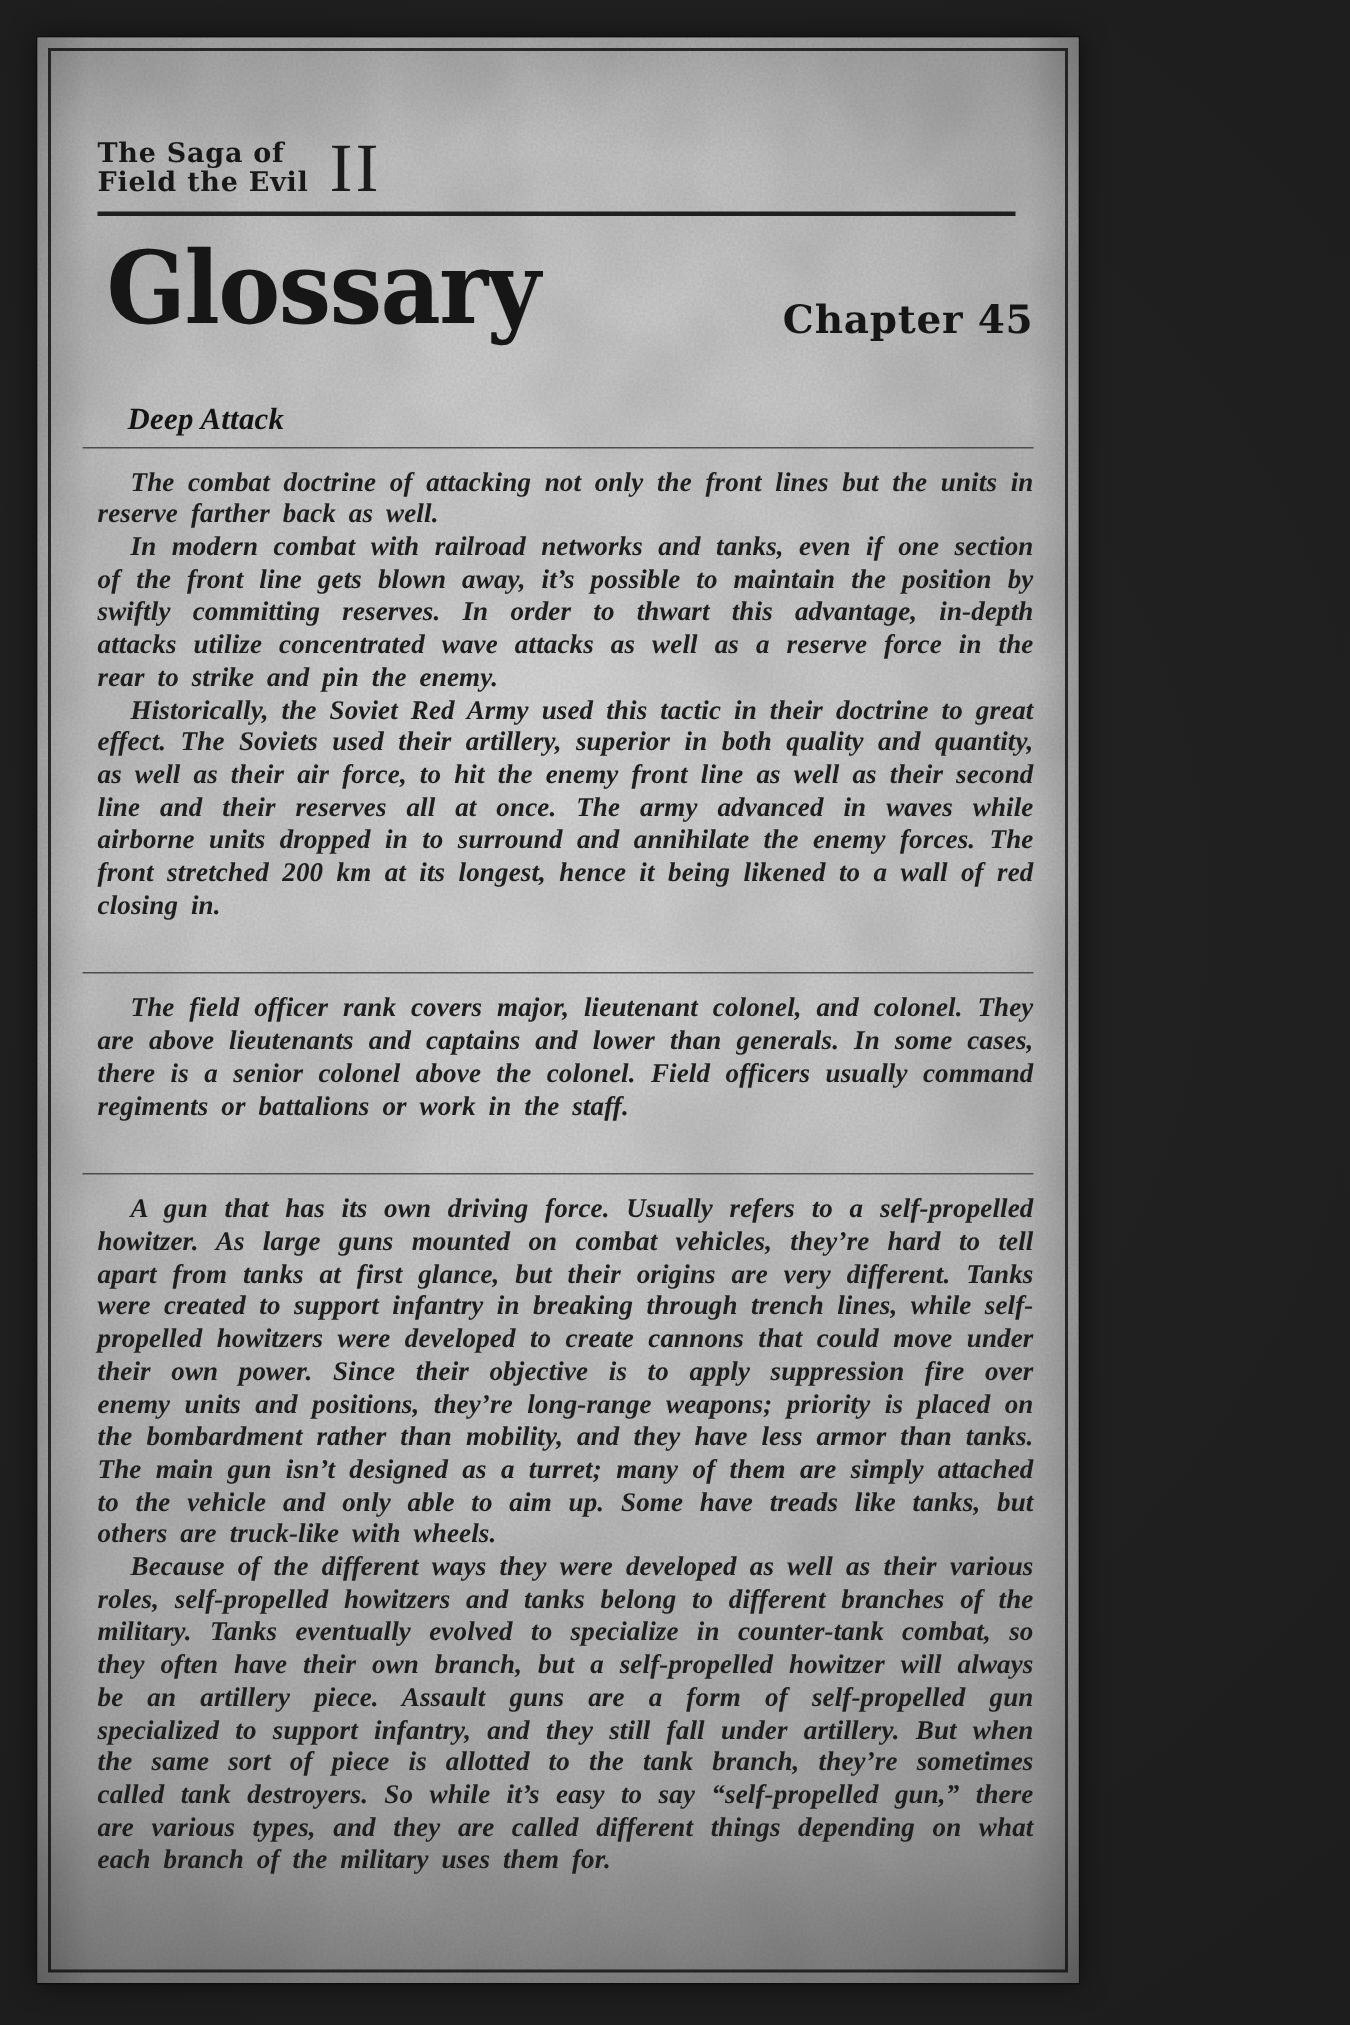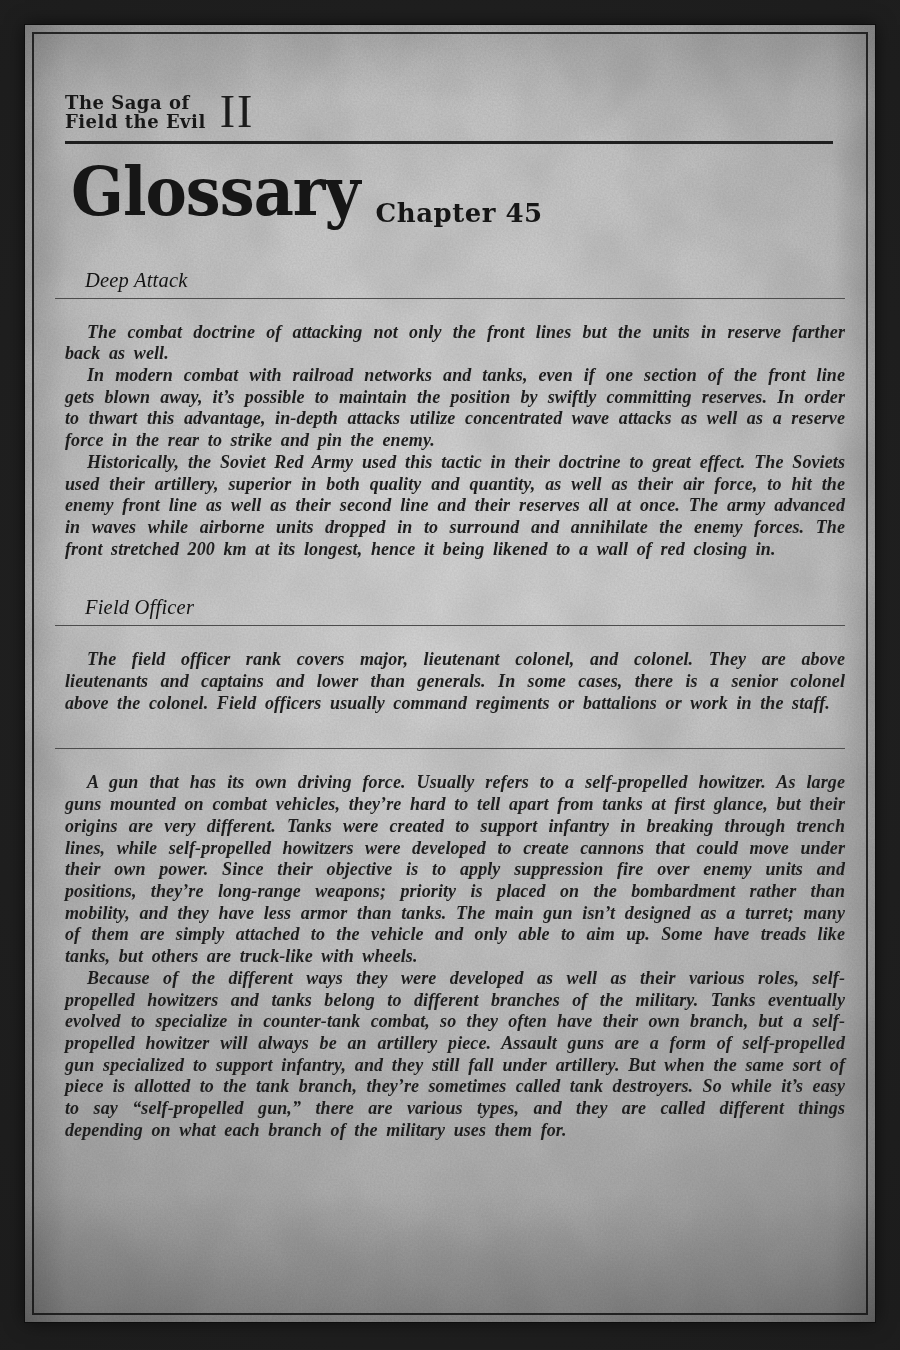--- a/index.html
+++ b/index.html
@@ -12,21 +12,21 @@
   .stage {
     position: relative;
     width: 900px; height: 1350px;
     background:
       radial-gradient(140% 110% at 50% 45%, #232323 0%, #1d1d1d 60%, #161616 100%);
   }
   
   .page {
     position: absolute;
     left: 25px; top: 25px;
-    width: 850px; height: 1297px;
+    width: 694px; height: 1297px;
     background:
       radial-gradient(115% 85% at 47% 38%, #cdcdcd 0%, #c2c2c2 35%, #b3b3b3 62%, #9c9c9c 85%, #868686 100%);
     box-shadow: 0 0 0 1px #0e0e0e, 0 0 18px rgba(0,0,0,0.6);
     overflow: hidden;
   }
   .page .texture {
     position: absolute; left: 0; top: 0;
     z-index: 1;
     opacity: 0.8;
   }
@@ -76,20 +76,21 @@
     line-height: 0.86;
     letter-spacing: 2px;
     color: #1c1c1c;
     margin-top: 11px;
   }
   
   .title-row {
     display: flex;
     align-items: baseline;
     margin: 18px 0 40px 6px;
+    justify-content: space-between;
   }
   .glossary-title {
     font-family: "DejaVu Serif", serif;
     font-weight: 700;
     font-size: 62px;
     line-height: 1.05;
     letter-spacing: -1px;
     color: #161616;
     transform: scaleY(1.08);
     transform-origin: left bottom;
@@ -103,34 +104,34 @@
     position: relative;
     top: 6px;
     letter-spacing: 0.5px;
   }
   
   .entry { margin-bottom: 34px; }
   .entry:last-child { margin-bottom: 0; }
   .term {
     font-family: "Liberation Serif", serif;
     font-style: italic;
-    font-weight: 400;
+    font-weight: 700;
     font-size: 20.5px;
     line-height: 26px;
     padding-left: 20px;
     color: #141414;
     letter-spacing: 0.2px;
   }
   .term-rule {
     border: 0;
     border-top: 1px solid #4c4c4c;
     margin: 5px 0 0 -10px;
     height: 0;
   }
-  .entry-body { margin-top: 23px; }
+  .entry-body { margin-top: 12px; }
   .para {
     margin: 0;
     font-family: "Liberation Serif", serif;
     font-style: italic;
     font-weight: 700;
     font-size: 18px;
     line-height: 21.7px;
     text-align: justify;
     text-indent: 22px;
     word-spacing: 4px;
@@ -181,21 +182,20 @@
     <div class="term">Deep Attack</div>
     <hr class="term-rule">
     <div class="entry-body">
               <p class="para">The combat doctrine of attacking not only the front lines but the units in reserve farther back as well.</p>
               <p class="para">In modern combat with railroad networks and tanks, even if one section of the front line gets blown away, it’s possible to maintain the position by swiftly committing reserves. In order to thwart this advantage, in-depth attacks utilize concentrated wave attacks as well as a reserve force in the rear to strike and pin the enemy.</p>
               <p class="para">Historically, the Soviet Red Army used this tactic in their doctrine to great effect. The Soviets used their artillery, superior in both quality and quantity, as well as their air force, to hit the enemy front line as well as their second line and their reserves all at once. The army advanced in waves while airborne units dropped in to surround and annihilate the enemy forces. The front stretched 200 km at its longest, hence it being likened to a wall of red closing in.</p>
             </div>
   </section>
 
   <section class="entry">
-    <div class="term">Field Officer</div>
     <hr class="term-rule">
     <div class="entry-body">
               <p class="para">The field officer rank covers major, lieutenant colonel, and colonel. They are above lieutenants and captains and lower than generals. In some cases, there is a senior colonel above the colonel. Field officers usually command regiments or battalions or work in the staff.</p>
             </div>
   </section>
 
   <section class="entry">
     <hr class="term-rule">
     <div class="entry-body">
               <p class="para">A gun that has its own driving force. Usually refers to a self-propelled howitzer. As large guns mounted on combat vehicles, they’re hard to tell apart from tanks at first glance, but their origins are very different. Tanks were created to support infantry in breaking through trench lines, while self-propelled howitzers were developed to create cannons that could move under their own power. Since their objective is to apply suppression fire over enemy units and positions, they’re long-range weapons; priority is placed on the bombardment rather than mobility, and they have less armor than tanks. The main gun isn’t designed as a turret; many of them are simply attached to the vehicle and only able to aim up. Some have treads like tanks, but others are truck-like with wheels.</p>

